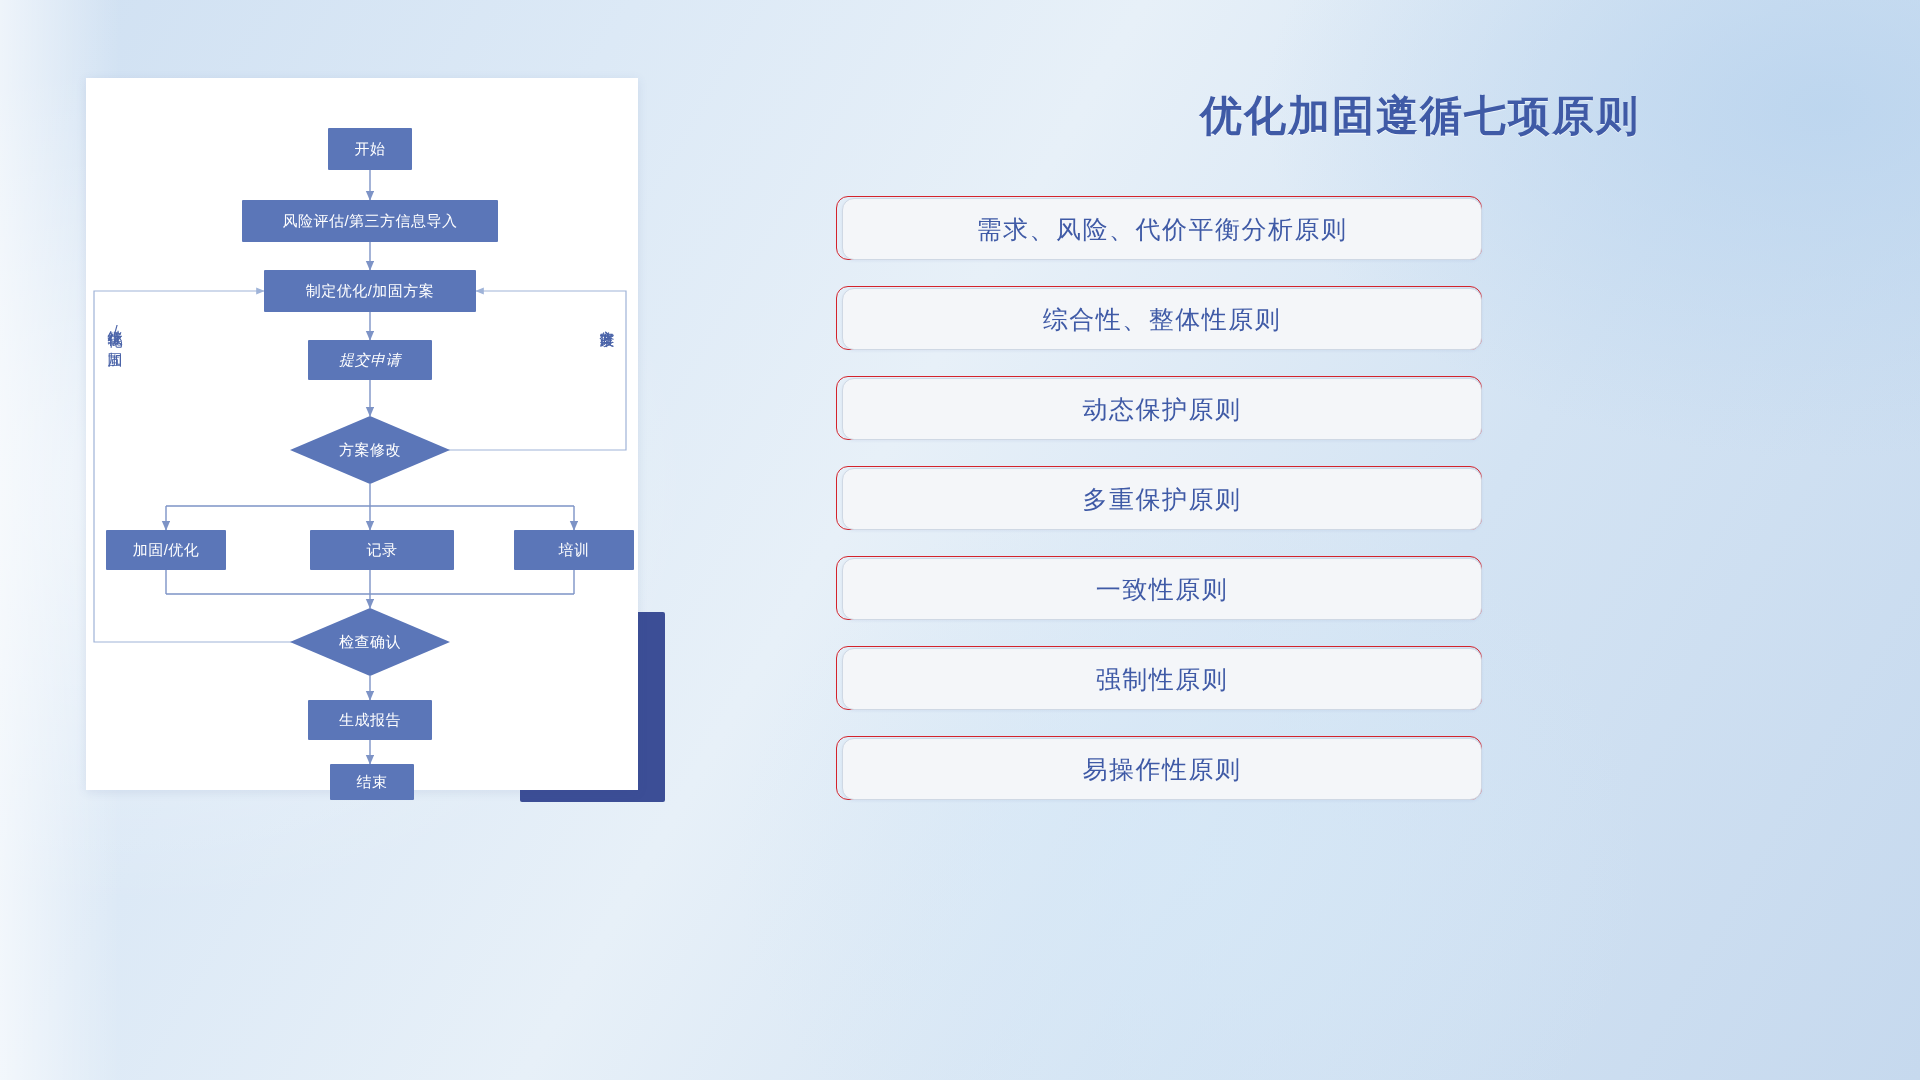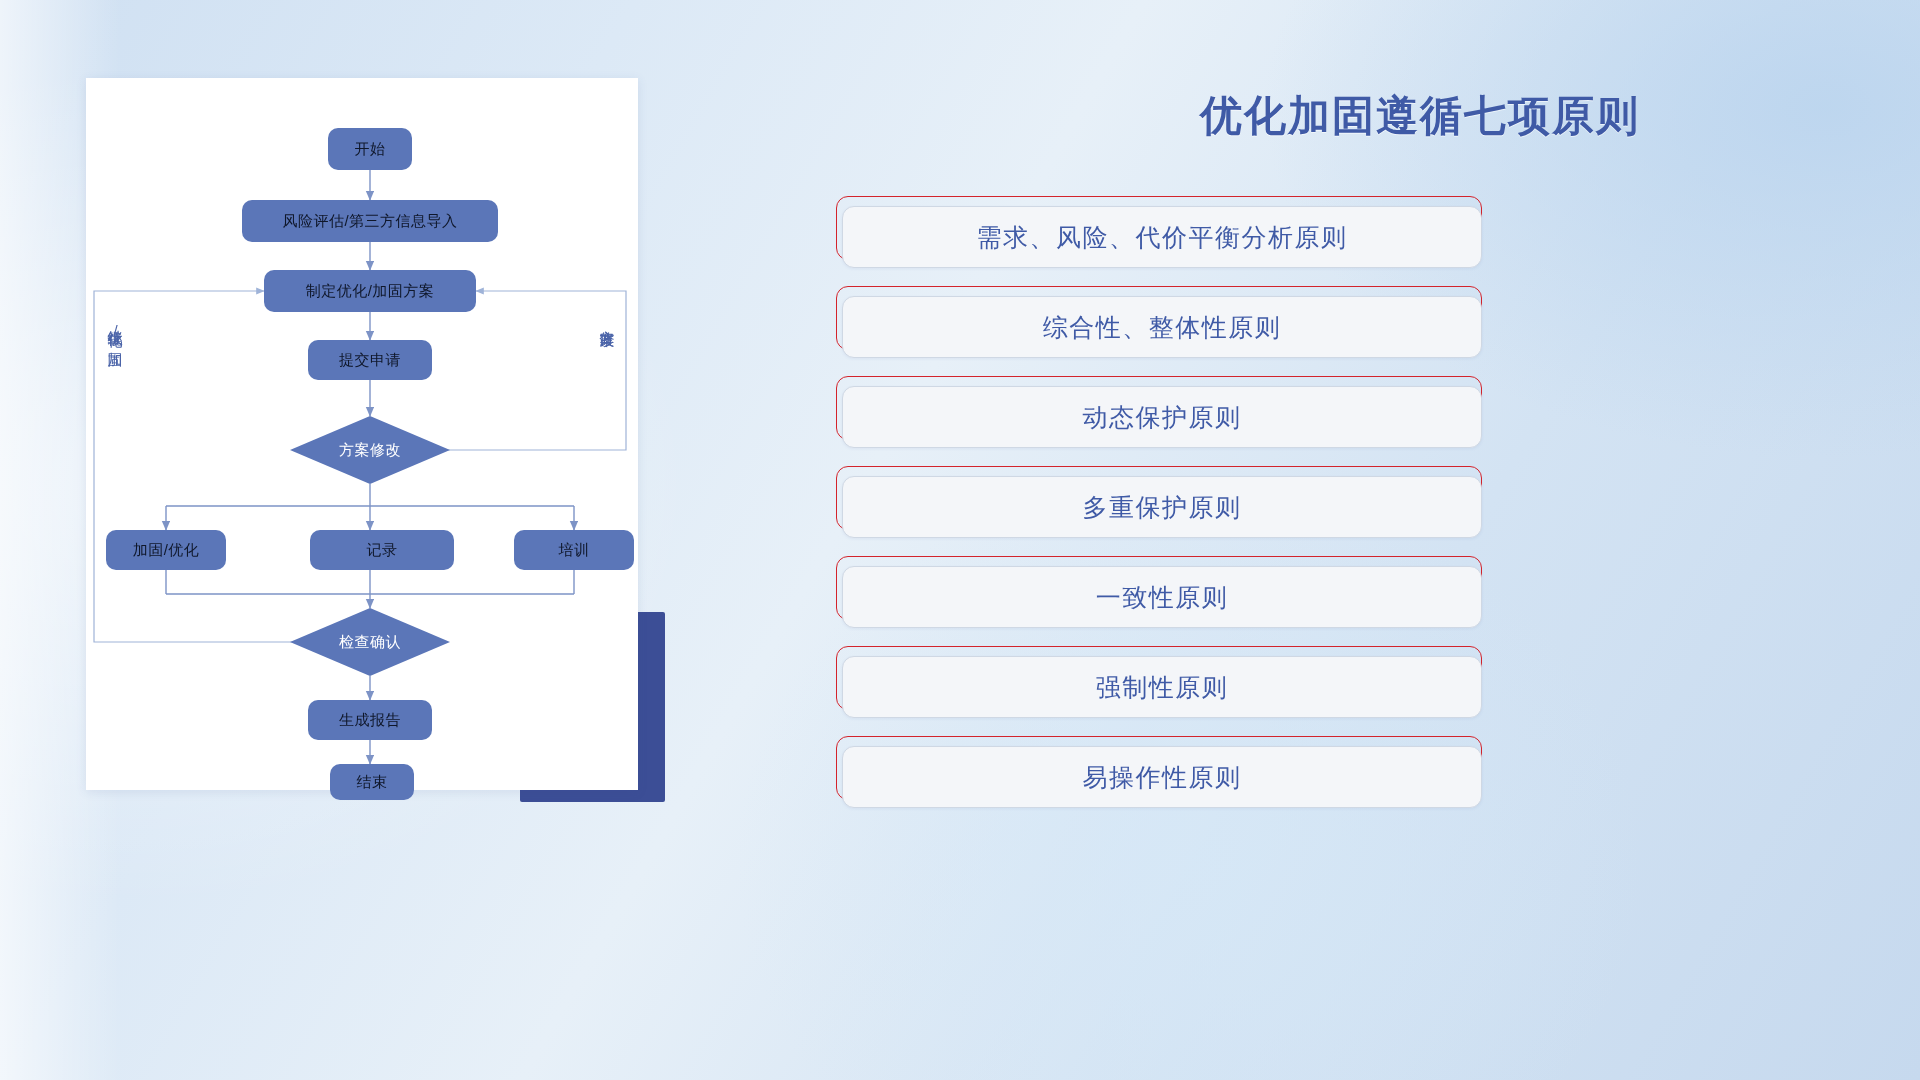--- a/index.html
+++ b/index.html
@@ -56,26 +56,26 @@
     height: 100%;
   }
 
   .node {
     position: absolute;
     box-sizing: border-box;
     display: flex;
     align-items: center;
     justify-content: center;
     text-align: right;
-    color: #0f172a;
+    color: #ffffff;
     background: #5b76b8;
     font-size: 15px;
     line-height: 1.15;
     letter-spacing: 0.5px;
-    border-radius: 10px;
+    border-radius: 1px;
   }
   .diamond-wrap {
     position: absolute;
   }
   .diamond-wrap svg { display: block; }
   .diamond-label {
     position: absolute;
     left: 0; top: 0;
     width: 100%; height: 100%;
     display: flex;
@@ -133,21 +133,21 @@
     top: 6px;
     width: 644px;
     height: 62px;
     border: 1.6px solid #d4232b;
     border-radius: 12px;
     background: transparent;
   }
   .pitem .pill {
     position: absolute;
     left: 6px;
-    top: 16px;
+    top: 8px;
     width: 640px;
     height: 62px;
     box-sizing: border-box;
     background: #f4f6f9;
     border: 1px solid #cfd8e4;
     border-radius: 12px;
     display: flex;
     align-items: center;
     justify-content: center;
     color: #3f5aa6;
@@ -211,21 +211,21 @@
           <path d="M212,564 L8,564 L8,213 L178,213" marker-end="url(#arrL)"></path>
         </g>
       </svg>
 
       <div class="node" style="left:242px; top:50px; width:84px; height:42px;">开始</div>
 
       <div class="node" style="left:156px; top:122px; width:256px; height:42px;">风险评估/第三方信息导入</div>
 
       <div class="node" style="left:178px; top:192px; width:212px; height:42px;">制定优化/加固方案</div>
 
-      <div class="node" style="left:222px; top:262px; width:124px; height:40px;">提交申请</div>
+      <div class="node" style="left:222px; top:262px; width:124px; height:40px;font-style:italic;">提交申请</div>
 
       <div class="diamond-wrap" style="left:204px; top:338px; width:160px; height:68px;">
         <svg width="160" height="68" viewBox="0 0 160 68">
           <polygon points="80,0 160,34 80,68 0,34" fill="#5b76b8"></polygon>
         </svg>
         <div class="diamond-label">方案修改</div>
       </div>
 
       <div class="node" style="left:20px; top:452px; width:120px; height:40px;">加固/优化</div>
 

